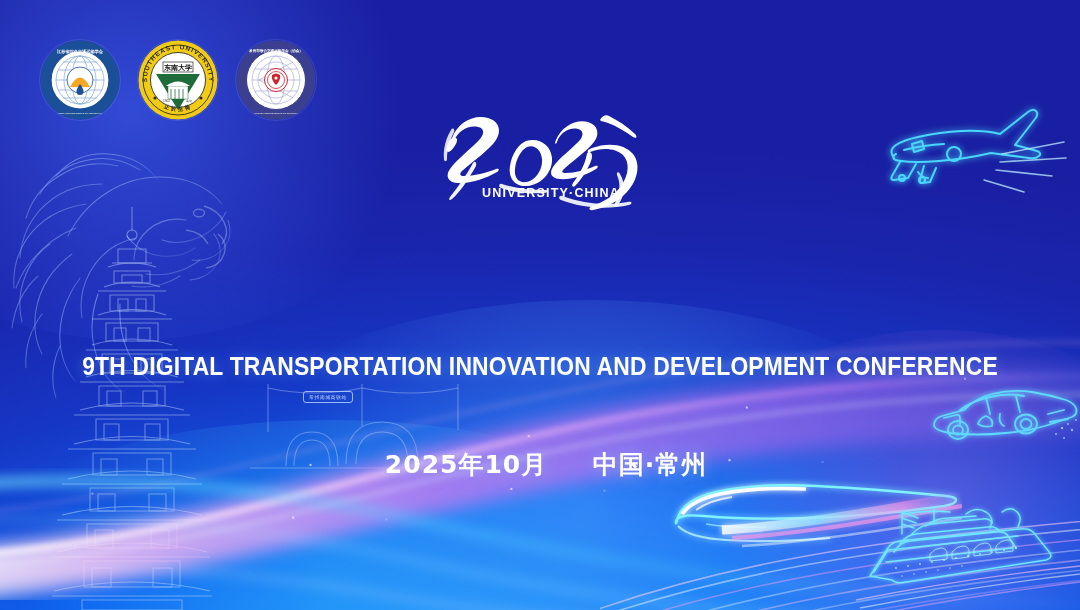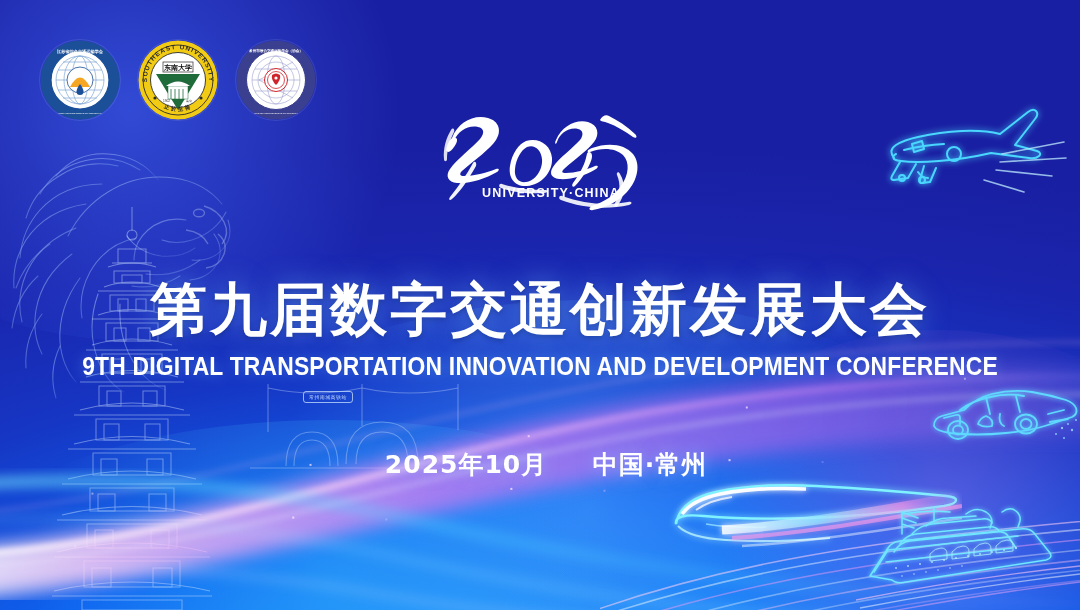--- a/index.html
+++ b/index.html
@@ -386,21 +386,20 @@
 
       <path d="M34 62 c-8 14 -16 26 -24 33 c-2 2 -4 1 -2 -2 c9 -11 17 -23 23 -34 c2 -3 4 0 3 3 z" opacity=".95"></path>
       <path d="M60 80 c12 4 26 6 42 6 c5 0 5 2 0 3 c-17 1 -32 -1 -43 -5 c-3 -1 -2 -5 1 -4 z" opacity=".9"></path>
       <path d="M120 92 c22 8 45 10 66 6 c4 -1 5 2 1 3 c-22 5 -47 3 -68 -5 c-3 -1 -2 -5 1 -4 z" opacity=".9"></path>
       <path d="M178 70 c6 10 5 22 -2 31 c-2 3 -5 1 -3 -2 c5 -8 6 -19 2 -28 c-1 -3 2 -4 3 -1 z" opacity=".9"></path>
       <path d="M12 28 c-4 8 -7 18 -7 27 c0 3 -3 3 -3 0 c-1 -10 2 -21 7 -29 c2 -3 4 -1 3 2 z" opacity=".85"></path>
     </g>
   </svg>
   <div class="calli-sub">UNIVERSITY·CHINA</div>
 
-  <div class="title-cn">第九届数字交通创新发展大会</div>
   <div class="title-en">9TH DIGITAL TRANSPORTATION INNOVATION AND DEVELOPMENT CONFERENCE</div>
 
   <div class="subline">
     <span>2025年10月</span>
     <span class="gap"></span>
     <span>中国·常州</span>
   </div>
 
   <svg class="plane" viewBox="0 0 216 120">
     <defs>

